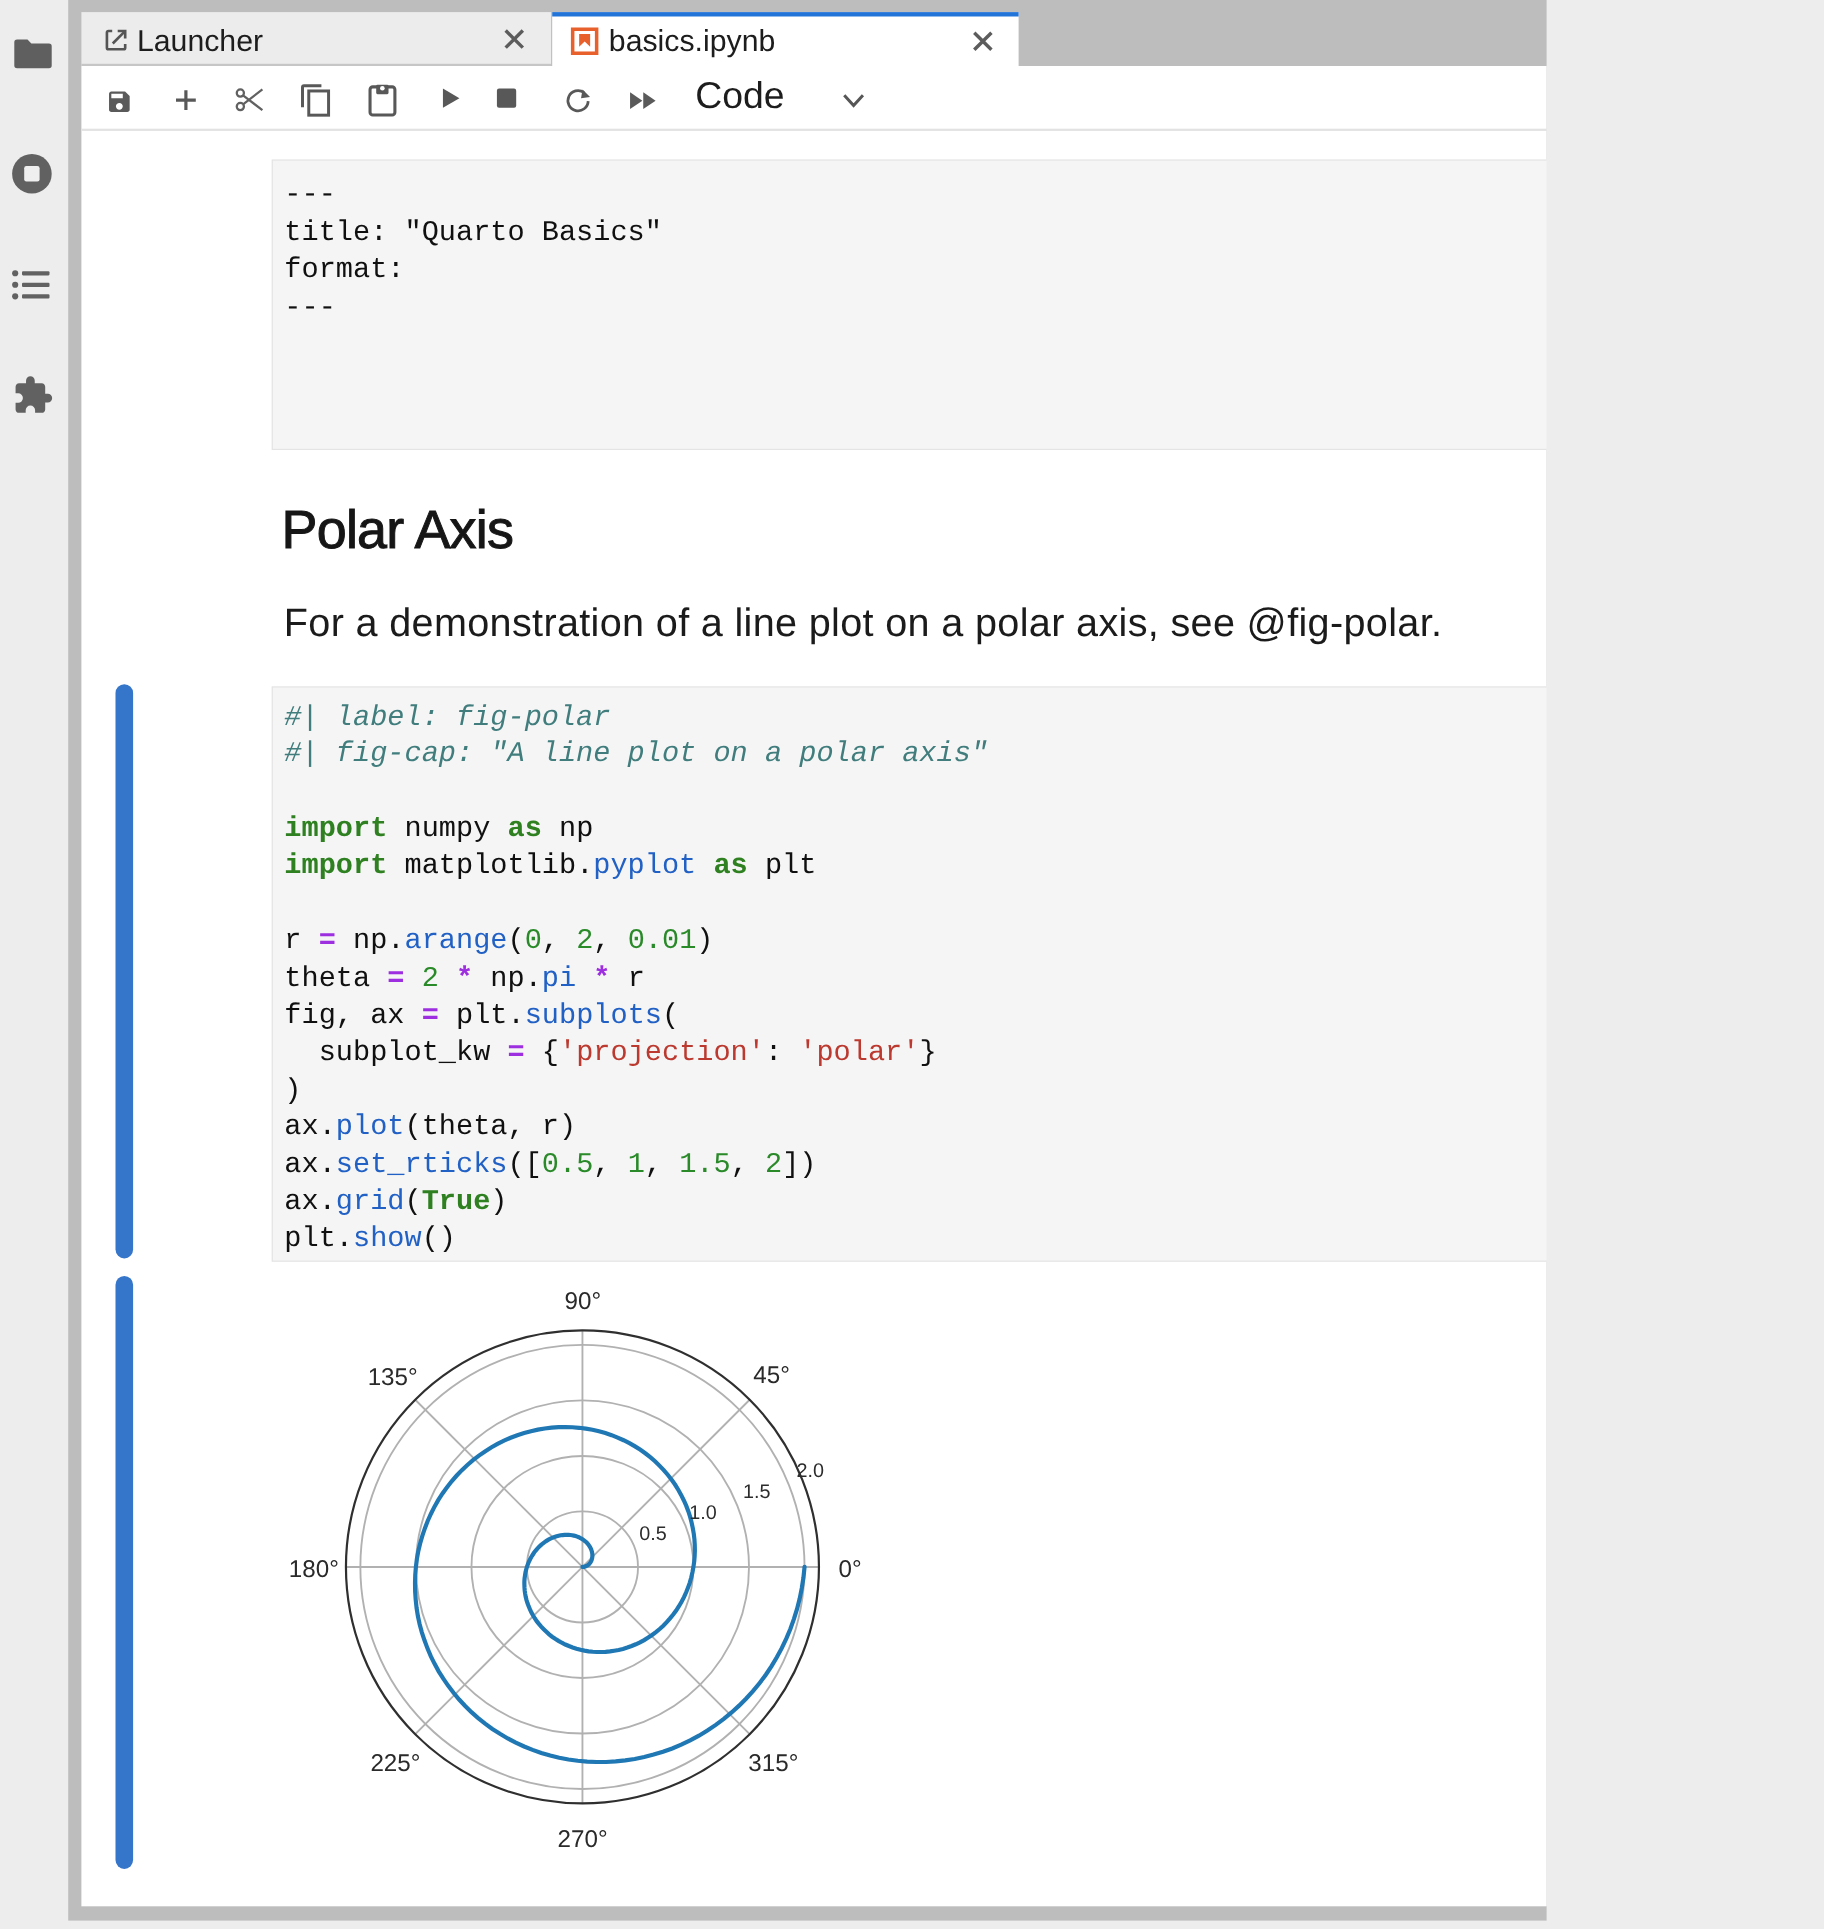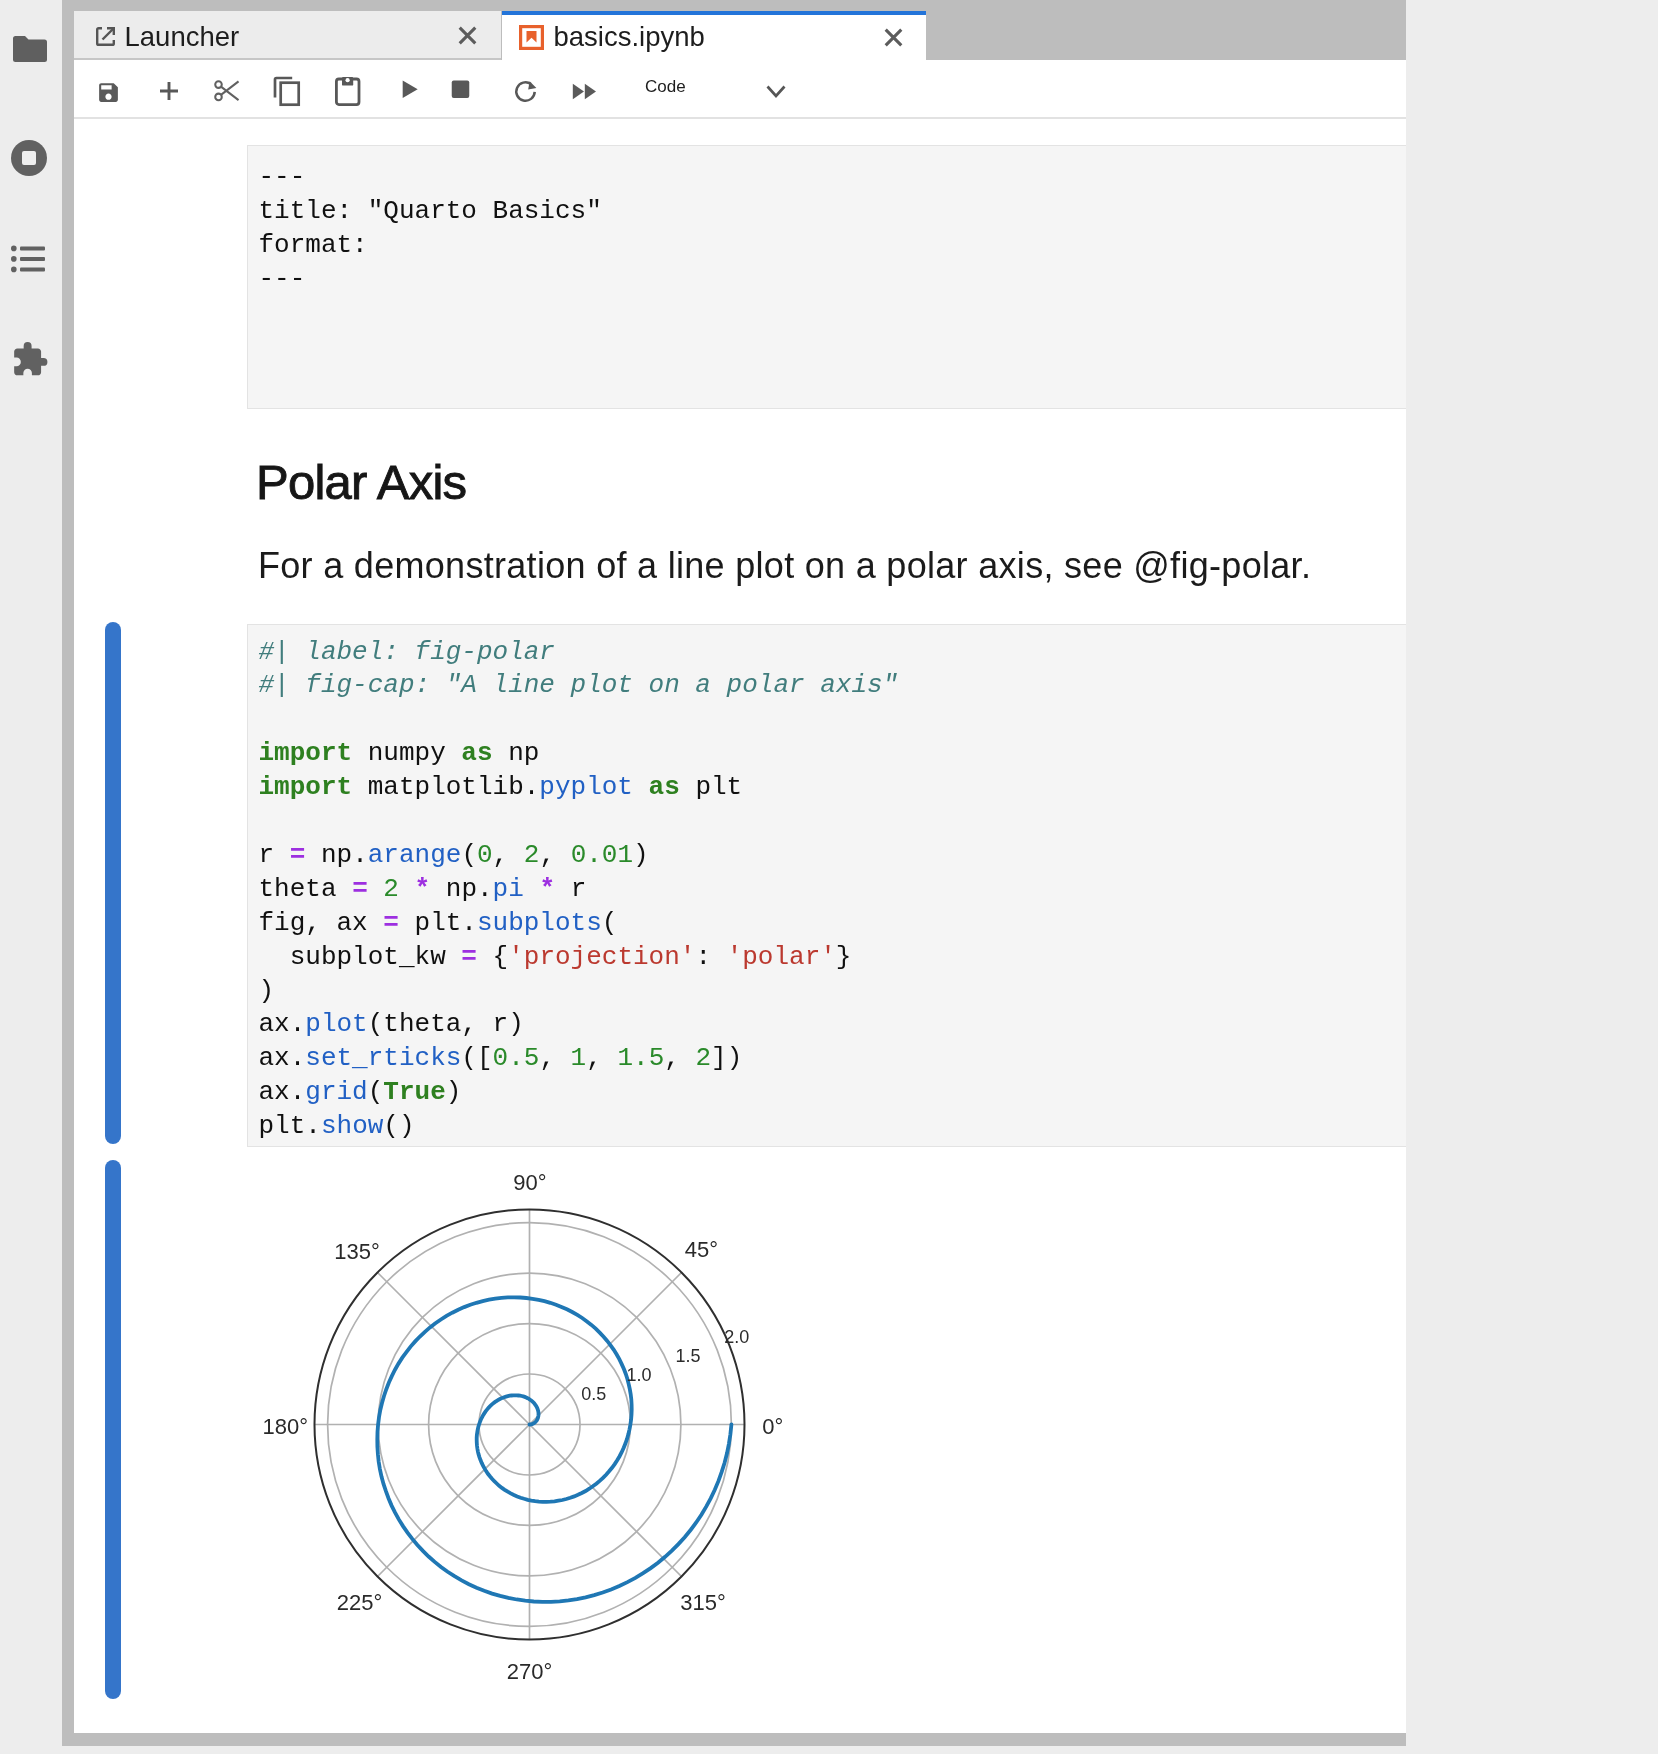--- a/index.html
+++ b/index.html
@@ -62,21 +62,21 @@
  <rect x="0.5" y="0.5" width="18" height="18" rx="2" fill="#585858"></rect>
 </svg>
 <svg class="abs" style="left:513.5px;top:79.8px" width="23" height="23" viewBox="0 0 23 23">
  <path d="M16.9 4.1 A9.2 9.2 0 1 0 20.7 11.9" fill="none" stroke="#585858" stroke-width="2.5"></path>
  <path d="M15.6 1.3 L22.4 8.1 L14.2 9.4 Z" fill="#585858"></path>
 </svg>
 <svg class="abs" style="left:572px;top:83px" width="25" height="17" viewBox="0 0 25 17">
  <path d="M0.8 0.8 L12 8.5 L0.8 16.2 Z" fill="#5a5a5a"></path>
  <path d="M12.8 0.8 L24 8.5 L12.8 16.2 Z" fill="#5a5a5a"></path>
 </svg>
-<div class="abs" style="left:645px;top:74px;font-size:17px;color:#1d1d1d;line-height:26px">Code</div>
+<div class="abs" style="left:632px;top:74px;font-size:34px;color:#1d1d1d;line-height:26px">Code</div>
 <svg class="abs" style="left:766px;top:84.5px" width="20" height="13" viewBox="0 0 20 13">
  <path d="M1.5 1.5 L10 11 L18.5 1.5" fill="none" stroke="#565656" stroke-width="2.7"></path>
 </svg>
 <div class="abs" style="left:1430px;top:74.5px;font-size:26px;letter-spacing:-0.55px;color:#701a75;line-height:26px">Python 3</div>
 <svg class="abs" style="left:1548px;top:76px" width="30" height="30" viewBox="0 0 30 30">
  <circle cx="15" cy="15" r="12.6" fill="none" stroke="#616161" stroke-width="3"></circle>
 </svg>
 
 <div class="abs" style="left:74px;top:116.5px;width:1508px;height:2px;background:#e2e2e2"></div>
 

